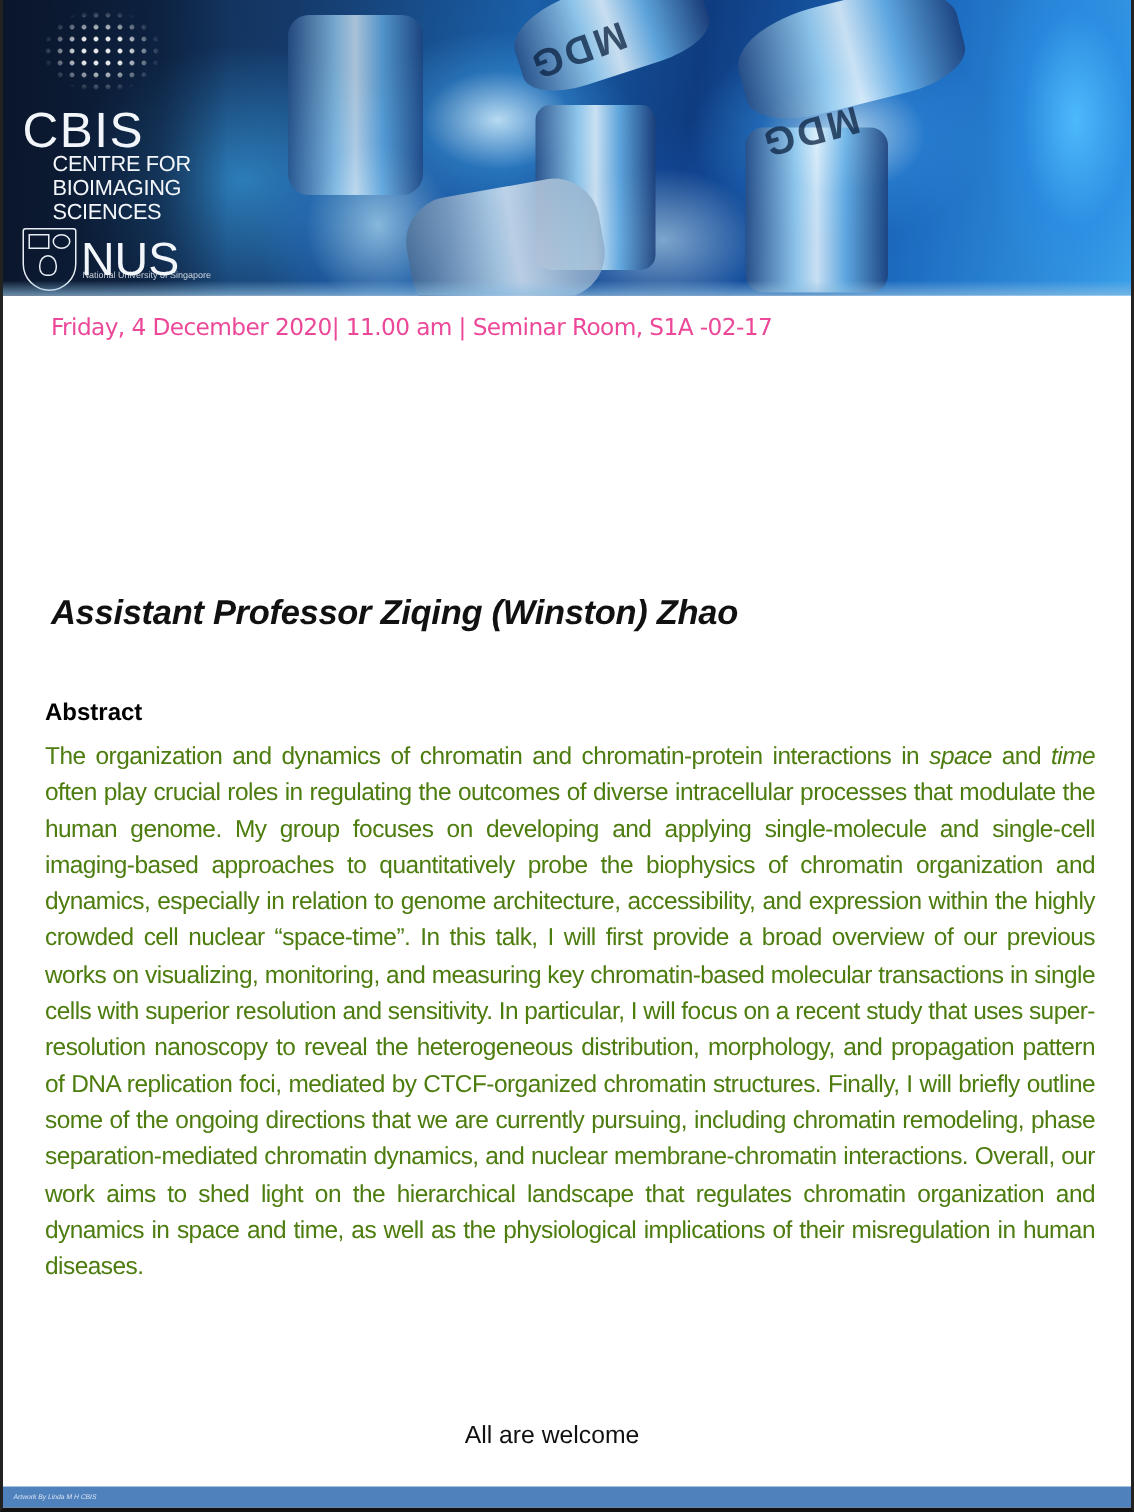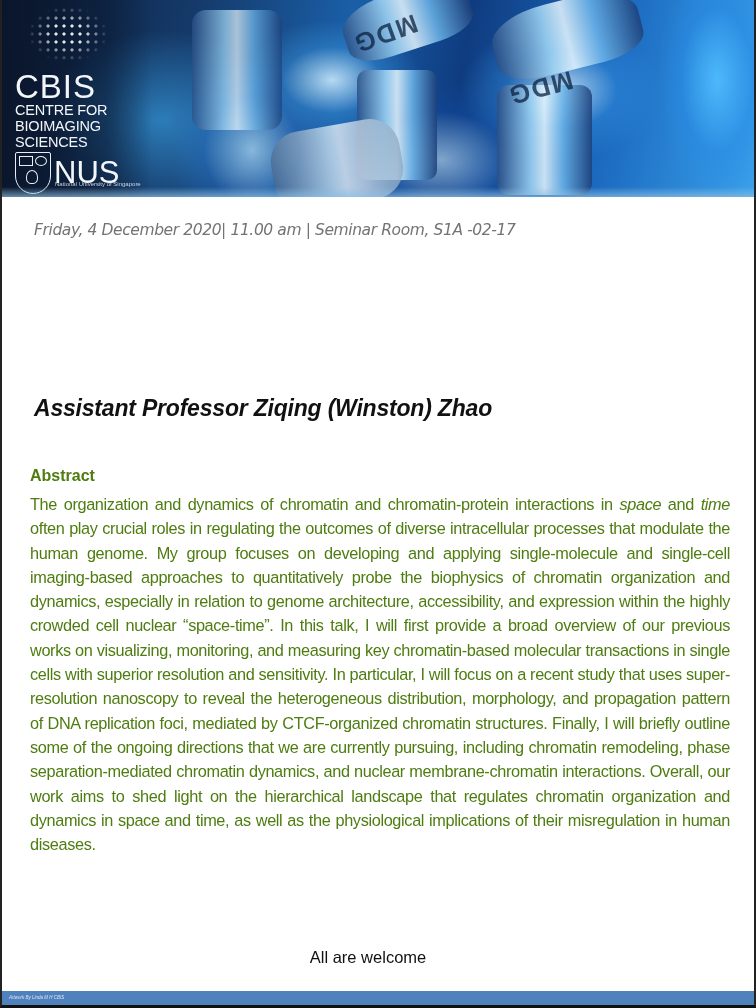--- a/index.html
+++ b/index.html
@@ -49,52 +49,52 @@
       background-size: 8px 8px;
       -webkit-mask-image: radial-gradient(ellipse 40px 28px at 50% 50%, #000 40%, transparent 100%);
       mask-image: radial-gradient(ellipse 40px 28px at 50% 50%, #000 40%, transparent 100%);
     }
     .logo-shade {
       position: absolute; left: 0; top: 0; width: 150px; height: 197px;
       background: linear-gradient(90deg, rgba(10,20,40,0.85) 0%, rgba(10,25,50,0.55) 70%, rgba(0,0,0,0) 100%);
     }
     .logo { position: absolute; left: 13px; top: 72px; color: #f2f6fa; }
     .logo .cbis { font-family: "Liberation Sans", sans-serif; font-size: 33px; line-height: 30px; letter-spacing: 1px; font-weight: normal; }
-    .logo .sub { font-family: "Liberation Sans", sans-serif; font-size: 14.5px; line-height: 16px; letter-spacing: -0.2px; }
+    .logo .sub { font-family: "Liberation Sans", sans-serif; font-size: 14.5px; line-height: 16px; letter-spacing: -0.2px; margin-left: 20px; }
     .logo .nus-row { display: flex; align-items: center; margin-top: 2px; }
     .crest {
       width: 36px; height: 42px; border: 1.5px solid #e8eef5; border-radius: 2px 2px 18px 18px;
       position: relative; margin-right: 3px;
     }
     .crest::before { content: ""; position: absolute; left: 3px; top: 3px; width: 12px; height: 8px; border: 1px solid #e8eef5; }
     .crest::after  { content: ""; position: absolute; left: 19px; top: 3px; width: 10px; height: 8px; border: 1px solid #e8eef5; border-radius: 50%; }
     .crest .lion { position: absolute; left: 10px; top: 17px; width: 12px; height: 14px; border: 1px solid #e8eef5; border-radius: 50% 50% 40% 40%; }
     .logo .nus { font-family: "Liberation Sans", sans-serif; font-size: 31px; line-height: 28px; letter-spacing: 0px; }
     .logo .nus-sub { font-size: 6px; line-height: 7px; opacity: 0.8; margin-left: 40px; margin-top: -13px; }
 
     .banner-bottom-fade {
       position: absolute; left: 0; top: 187px; width: 752px; height: 10px;
       background: linear-gradient(180deg, rgba(120,170,210,0) 0%, rgba(140,190,225,0.7) 100%);
     }
 
     
-    .meta { position: absolute; left: 32px; top: 218px; font-family: "DejaVu Sans", sans-serif; font-size: 15.5px; line-height: 24px; color: #737373; letter-spacing: -0.4px; font-style: italic; }
+    .meta { position: absolute; left: 32px; top: 206px; font-family: "DejaVu Sans", sans-serif; font-size: 15.5px; line-height: 24px; color: #ec4899; letter-spacing: -0.4px; }
     .title {
       position: absolute; left: 32px; top: 290px; width: 700px;
       font-family: "Liberation Sans", sans-serif; font-style: italic; font-weight: bold;
       color: #3a5f95; font-size: 23px; line-height: 34px; letter-spacing: -0.2px;
     }
     .speaker {
       position: absolute; left: 32px; top: 392px;
       font-family: "Liberation Sans", sans-serif; font-style: italic; font-weight: bold;
       color: #111; font-size: 23px; line-height: 32px; letter-spacing: -0.2px;
     }
     .abstract-heading {
       position: absolute; left: 28px; top: 465px; font-family: "Liberation Sans", sans-serif;
-      font-weight: bold; font-size: 16px; line-height: 22px; color: #4d7c0f;
+      font-weight: bold; font-size: 16px; line-height: 22px; color: #000000;
     }
     .abstract-body {
       position: absolute; left: 28px; top: 492px; width: 700px;
       font-family: Liberation Sans, sans-serif; font-size: 16.3px; line-height: 24.3px;
       color: #4d7c0f; text-align: justify; letter-spacing: -0.35px; word-spacing: 0px;
     }
     .abstract-body em { font-style: italic; }
     .welcome {
       position: absolute; left: 0; top: 945px; width: 696px; text-align: center;
       font-family: "Liberation Sans", sans-serif; font-size: 16.5px; line-height: 24px; color: #111;

